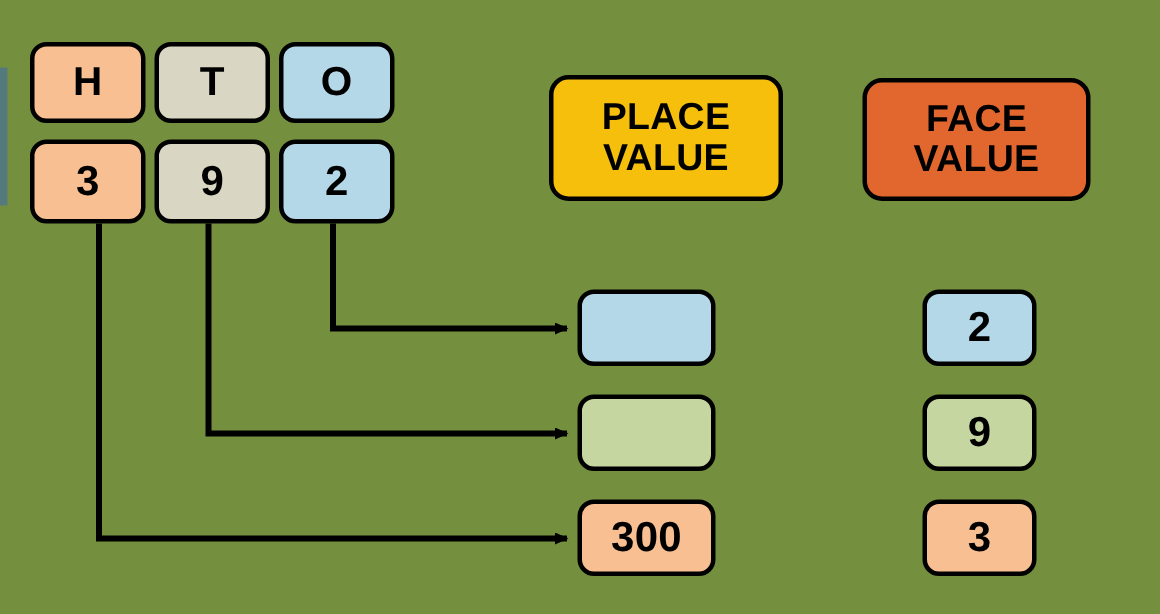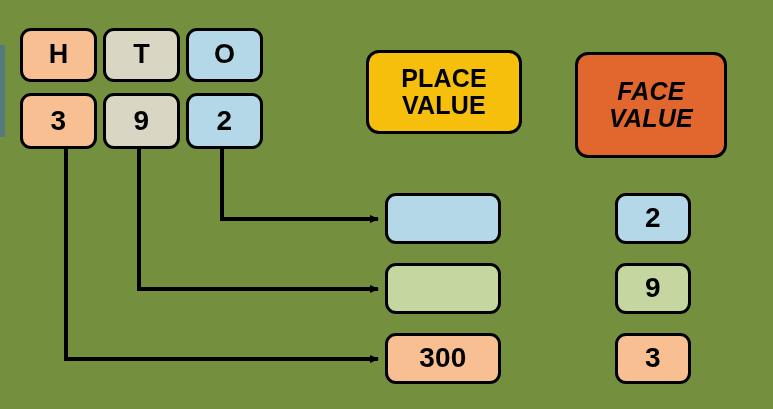--- a/index.html
+++ b/index.html
@@ -59,26 +59,25 @@
   .pv-title {
     left: 366px;
     top: 50px;
     width: 156px;
     height: 84px;
   }
   .fv-title {
     left: 575px;
     top: 52px;
     width: 152px;
-    height: 106px;
-    font-style: italic;
+    height: 82px;
   }
   .pv-box {
     left: 385px;
-    width: 116px;
+    width: 92px;
     height: 51px;
     font-size: 28px;
   }
   .fv-box {
     left: 615px;
     width: 76px;
     height: 51px;
     font-size: 28px;
   }
   .c-peach { background: #f7bf92; }

